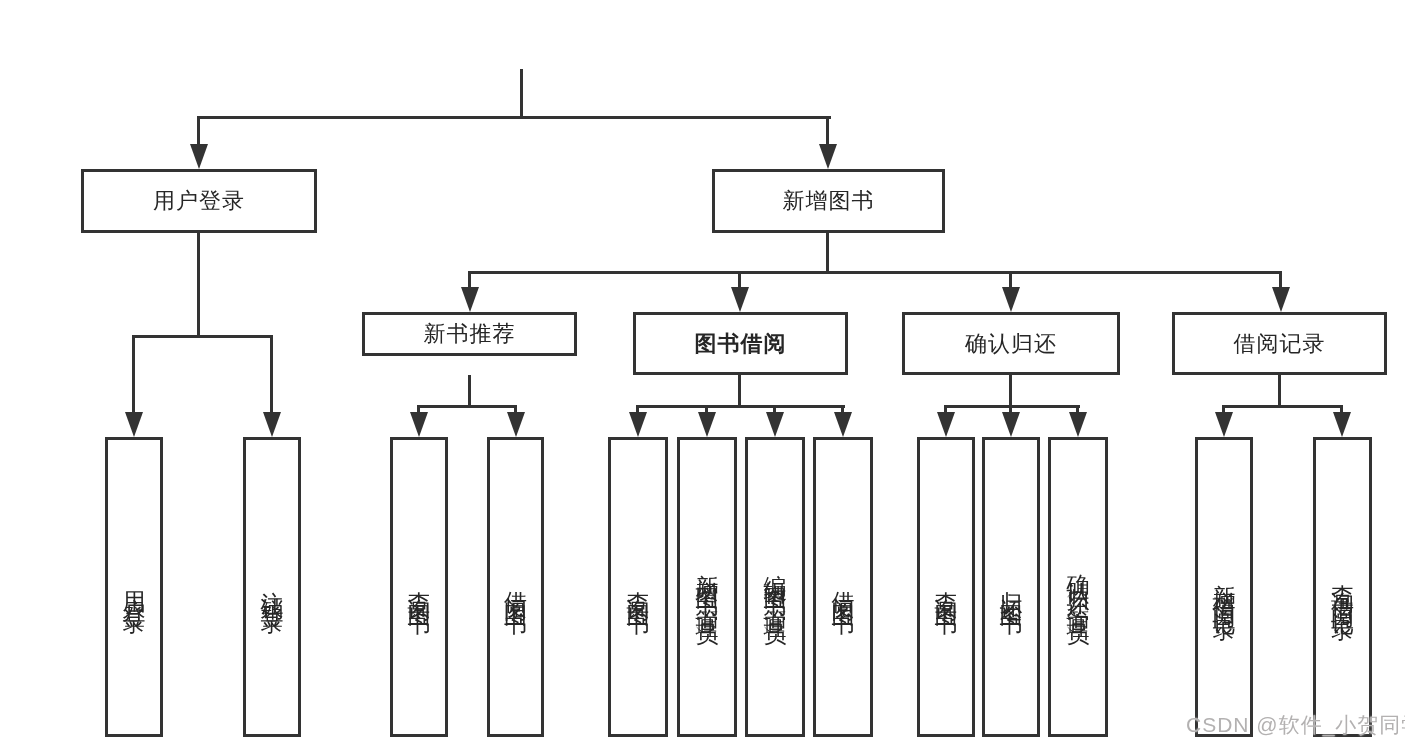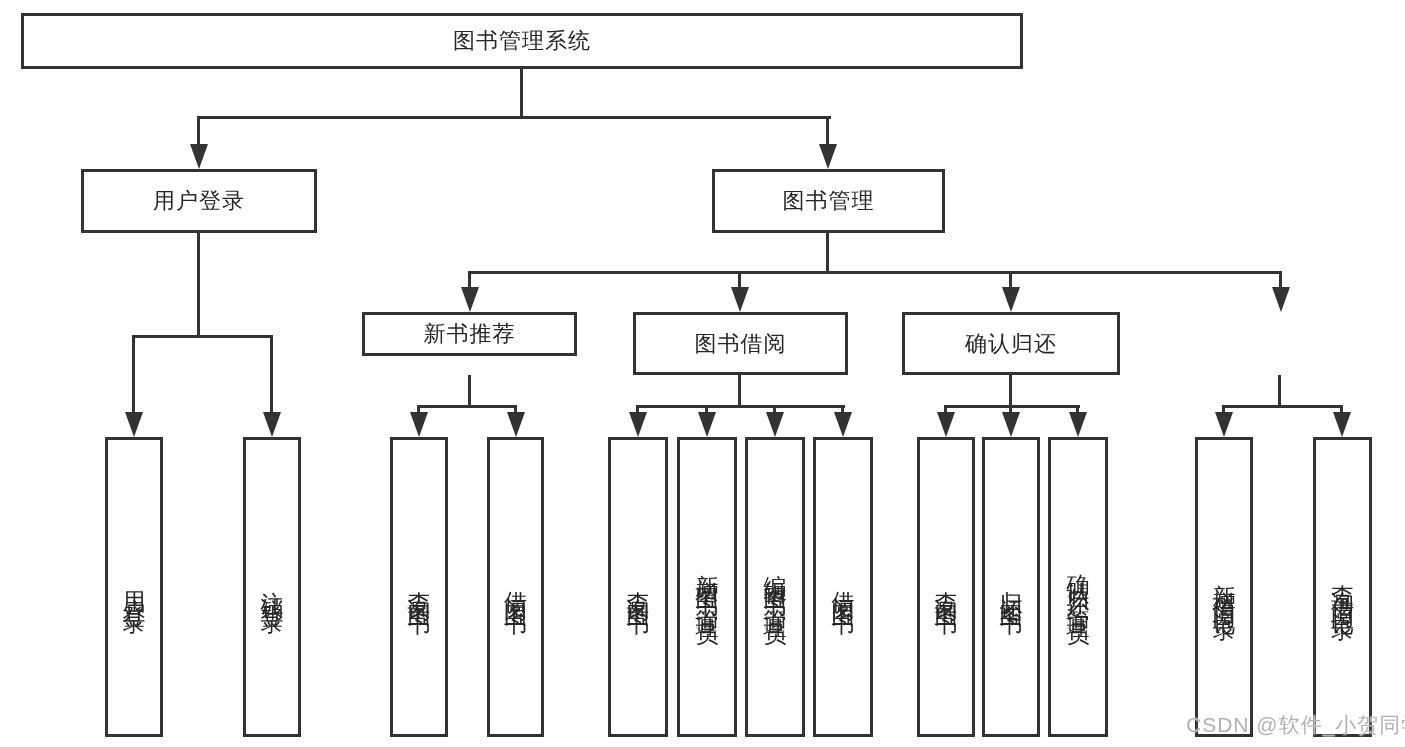--- a/index.html
+++ b/index.html
@@ -31,32 +31,32 @@
     position:absolute;left:1186px;top:711px;
     font-size:21px;color:#b3b1b1;letter-spacing:1px;white-space:nowrap;
     text-shadow:0 0 2px #ffffff;
   }
 </style>
 </head>
 <body>
 
 <div class="stage">
 
-  <div class="box" style="left:21px;top:13px;width:1002px;height:56px;">图书管理系统</div>
 
   <div class="box" style="left:81px;top:169px;width:236px;height:64px;">用户登录</div>
 
-  <div class="box" style="left:712px;top:169px;width:233px;height:64px;">图书管理</div>
+  <div class="box" style="left:712px;top:169px;width:233px;height:64px;">新增图书</div>
 
   <div class="box" style="left:362px;top:312px;width:215px;height:44px;">新书推荐</div>
 
-  <div class="box" style="left:633px;top:312px;width:215px;height:63px;">图书借阅</div>
+  <div class="box" style="left:633px;top:312px;width:215px;height:63px;font-weight:bold;">图书借阅</div>
 
   <div class="box" style="left:902px;top:312px;width:218px;height:63px;">确认归还</div>
 
+  <div class="box" style="left:1172px;top:312px;width:215px;height:63px;">借阅记录</div>
 
   <div class="vbox" style="left:105px;top:437px;width:58px;height:300px;">
     <span>用户登录</span>
   </div>
 
   <div class="vbox" style="left:243px;top:437px;width:58px;height:300px;">
     <span>注销登录</span>
   </div>
 
   <div class="vbox" style="left:390px;top:437px;width:58px;height:300px;">

